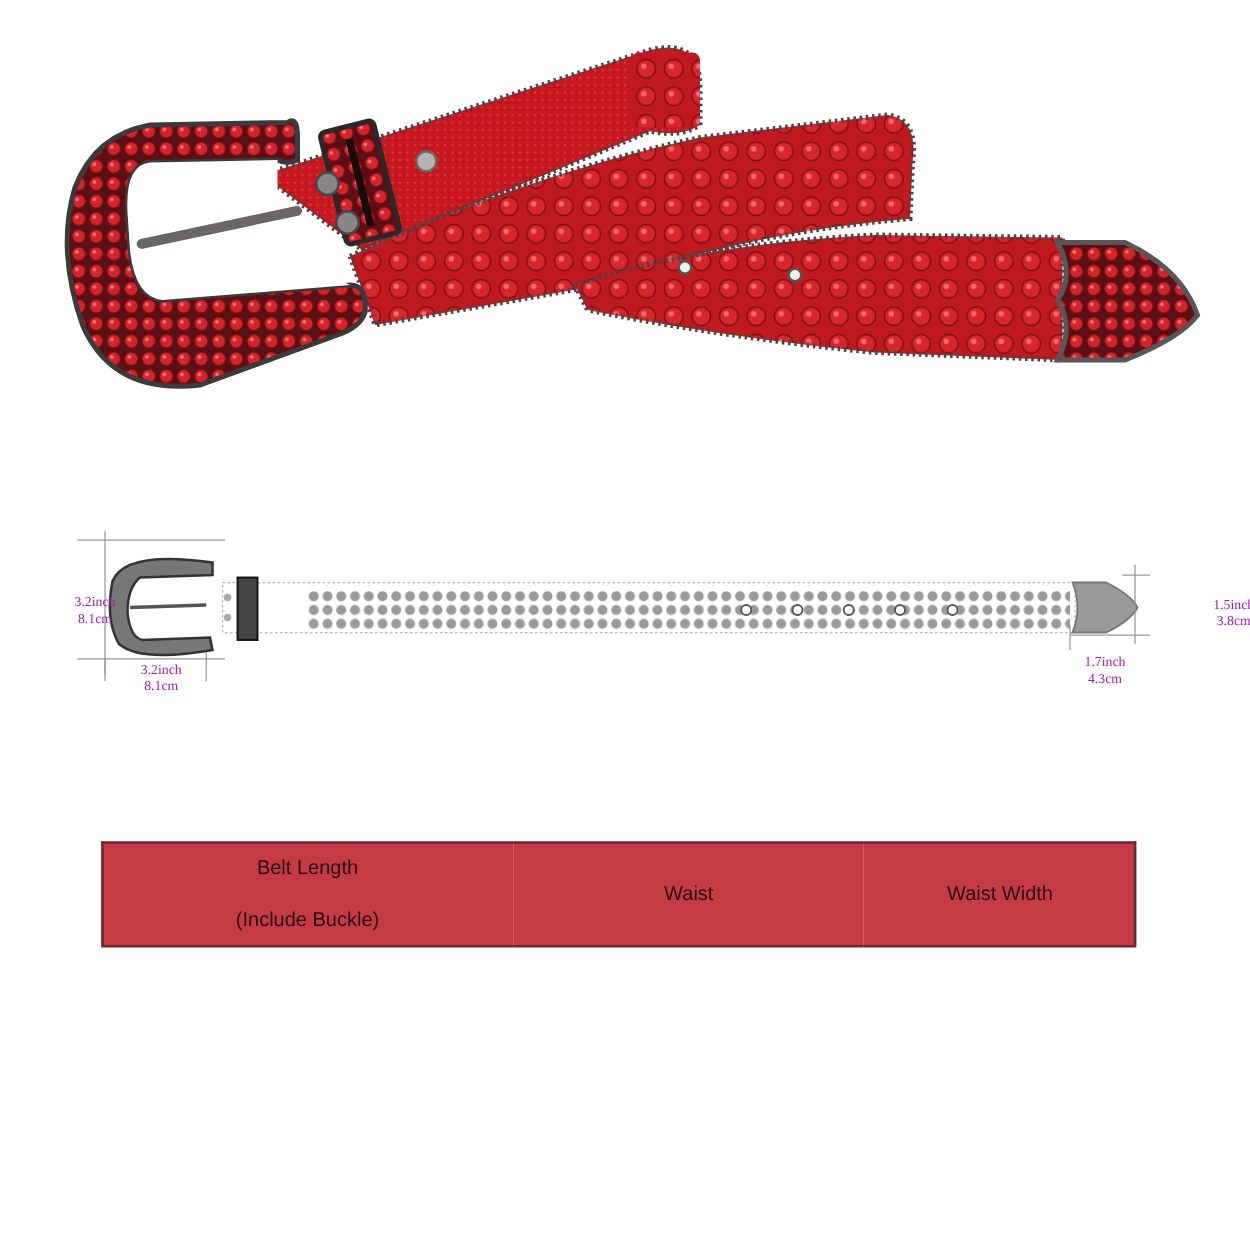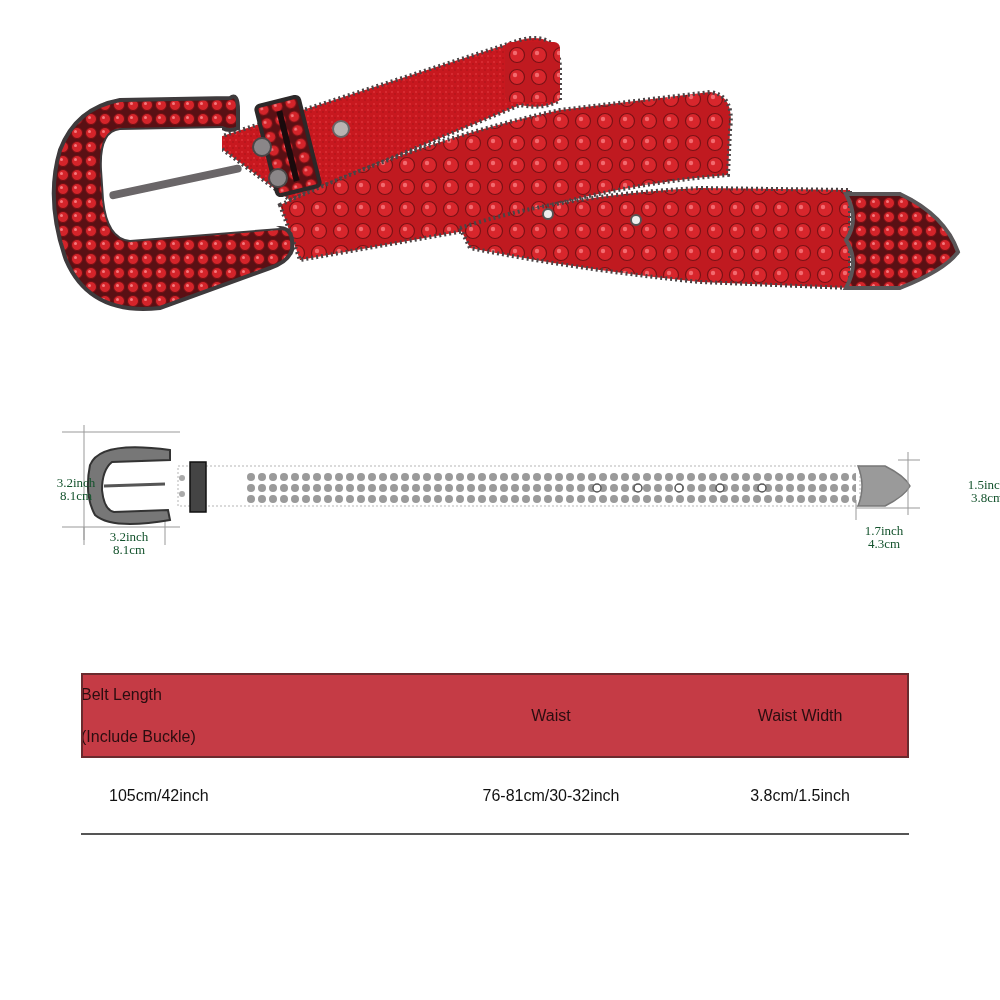--- a/index.html
+++ b/index.html
@@ -1,29 +1,29 @@
 <!DOCTYPE html>
 <html><head>
 <meta charset="utf-8">
 <style>
   html, body { margin: 0; padding: 0; background: #ffffff; }
   body { width: 1000px; height: 1000px; position: relative; overflow: hidden; font-family: "Liberation Sans", sans-serif; }
   .abs { position: absolute; }
   .photo { left: 0; top: 0; width: 1000px; height: 330px; }
   .diagram { left: 40px; top: 410px; width: 940px; height: 150px; }
-  .dim-label { position: absolute; font-family: "Liberation Serif", serif; color: #14532d; font-size: 13px; line-height: 13px; text-align: center; }
+  .dim-label { position: absolute; font-family: "Liberation Serif", serif; color: #a21caf; font-size: 11px; line-height: 13px; text-align: center; }
   .table-wrap { left: 81px; top: 673px; width: 828px; }
   table.size { width: 828px; border-collapse: collapse; table-layout: fixed; }
   table.size th { background: #c53b45; color: #2a0d10; font-weight: normal; font-size: 16px; height: 81px; border-top: 2px solid #6b2a2e; border-bottom: 2px solid #6b2a2e; padding: 0; line-height: 26px; }
   table.size td { color: #111; font-size: 16px; height: 74px; border-bottom: 2px solid #555; padding: 0; }
   table.size tr.r0 td { height: 75px; }
   .c1 { width: 330px; text-align: left; padding-left: 28px !important; }
   .c2 { width: 280px; text-align: center; }
   .c3 { text-align: center; }
-  th.c1 { text-align: left; padding-left: 0 !important; }
+  th.c1 { text-align: center; padding-left: 0 !important; }
   .table-left-edge { left: 81px; top: 673px; width: 2px; height: 83px; background: #6b2a2e; }
   .table-right-edge { left: 907px; top: 673px; width: 2px; height: 83px; background: #6b2a2e; }
 </style>
 </head>
 <body>
 
 <svg class="abs photo" viewBox="0 0 1000 330" width="1000" height="330">
   <defs>
     <pattern id="stones" width="22" height="22" patternUnits="userSpaceOnUse">
       <rect width="22" height="22" fill="#c01a20"></rect>
@@ -136,22 +136,17 @@
       <tr>
         <th class="c1">
           <div>Belt Length</div>
           <div style="margin-top:16px;">(Include Buckle)</div>
         </th>
         <th class="c2">Waist</th>
         <th class="c3">Waist Width</th>
       </tr>
     </thead>
     <tbody>
-      <tr class="r0">
-        <td class="c1">105cm/42inch</td>
-        <td class="c2">76-81cm/30-32inch</td>
-        <td class="c3">3.8cm/1.5inch</td>
-      </tr>
     </tbody>
   </table>
 </div>
 <div class="abs table-left-edge"></div>
 <div class="abs table-right-edge"></div>
 
 </body></html>

